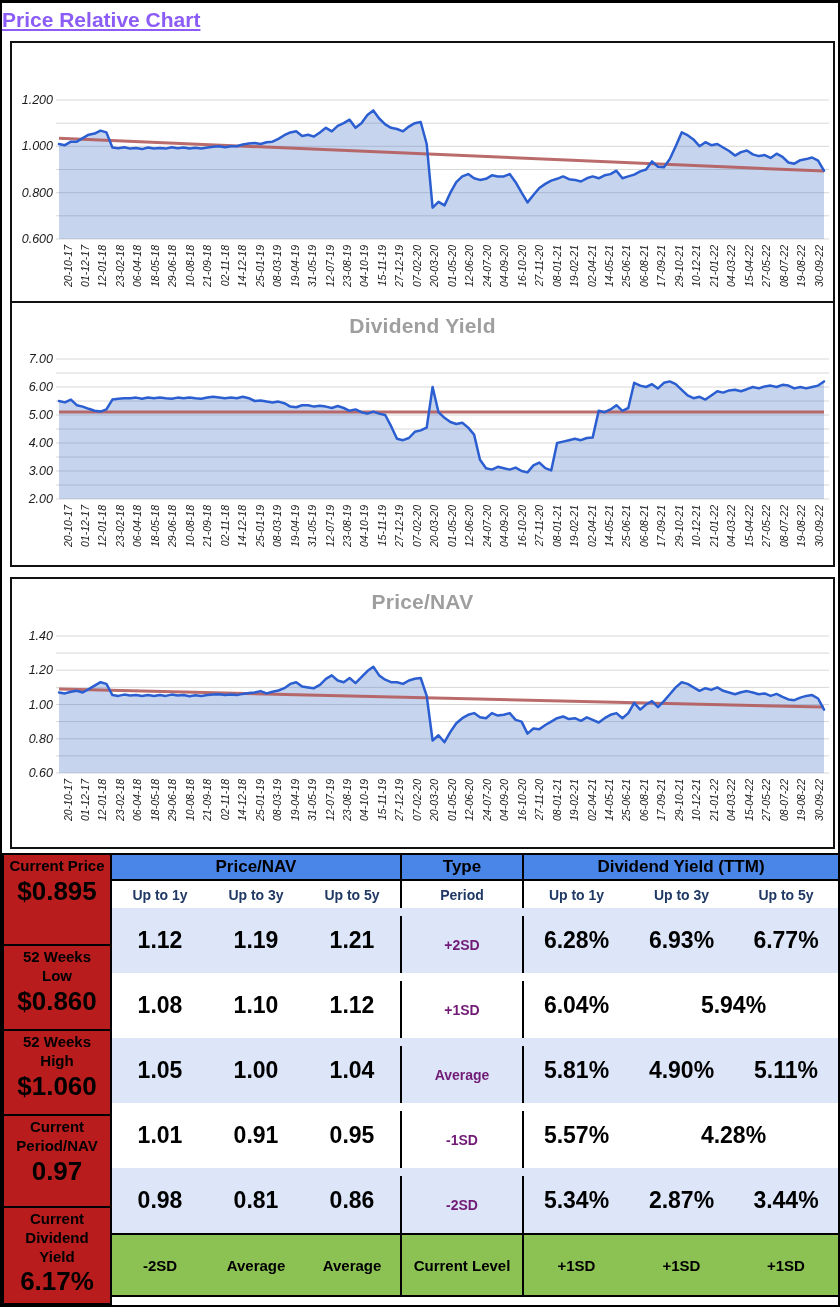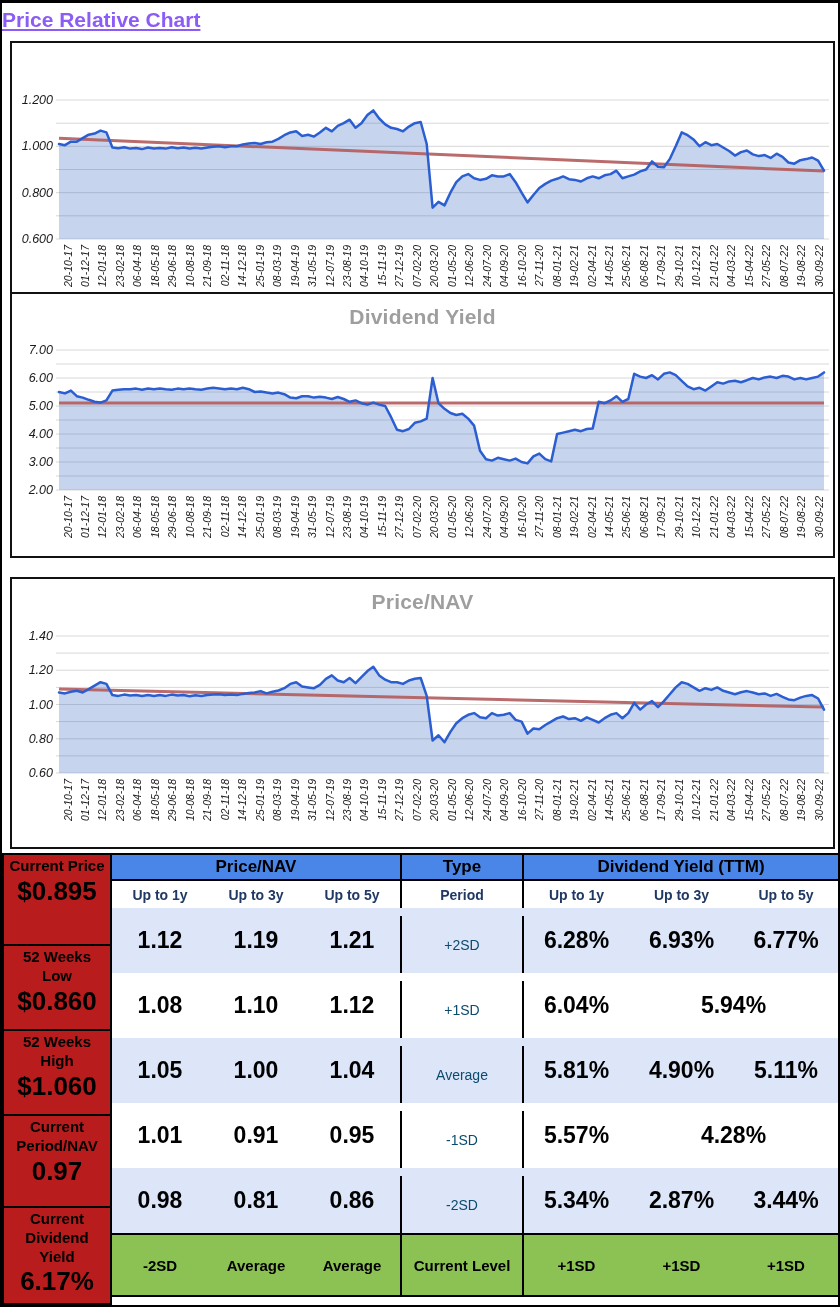--- a/index.html
+++ b/index.html
@@ -1,20 +1,20 @@
 <!DOCTYPE html>
 <html style="--header_blue: #4a86e8; --band_blue: #dce6f8; --green: #8cc153; --line_blue: #2b5ed1; --area_fill: #4472c4; --trend_red: #b25b5b; --grid_gray: #d8d8d8; --title_gray: #9e9e9e;"><head>
 <meta charset="utf-8">
 <style>
   html,body{margin:0;padding:0;background:#fff;}
   .page{position:relative;width:840px;height:1307px;background:#fff;border:2px solid #000;border-top:3px solid #000;box-sizing:border-box;font-family:"Liberation Sans",sans-serif;overflow:hidden;}
   .main-title{position:absolute;top:5px;left:0;width:100%;text-align:left;font-size:21px;font-weight:bold;color:#8b5cf6;text-decoration:underline;}
   .panel{position:absolute;left:8px;width:825px;border:2px solid #111;box-sizing:border-box;background:#fff;}
   #p1{top:38px;height:265px;}
-  #p2{top:289px;height:266px;}
+  #p2{top:298px;height:266px;}
   #p3{top:574px;height:272px;}
   .chart-title{position:relative;z-index:2;text-align:center;padding-top:11px;font-size:21px;font-weight:bold;color:var(--title_gray);letter-spacing:.2px;}
   svg.chart{position:absolute;left:0;top:0;z-index:1;}
   .yt{font-family:"Liberation Sans",sans-serif;font-style:italic;font-size:12.5px;fill:#1a1a1a;}
   .xt{font-family:"Liberation Sans",sans-serif;font-style:italic;font-size:10.5px;fill:#1a1a1a;}
 
   .table{position:absolute;left:0;top:850px;width:836px;}
   .left-col{position:absolute;left:0;top:0;width:110px;}
   .lbox{box-sizing:border-box;width:110px;border:2px solid #000;margin-top:-2px;background:#b91c1c;display:flex;flex-direction:column;justify-content:flex-start;align-items:center;text-align:center;padding:2px;}
   .lbox:first-child{margin-top:0;}
@@ -24,21 +24,21 @@
   .grid{position:absolute;left:110px;top:0;width:726px;}
   .grow{display:flex;box-sizing:border-box;}
   .gcell{box-sizing:border-box;display:flex;align-items:center;justify-content:center;text-align:center;}
   .header{height:28px;background:var(--header_blue);border-top:2px solid #000;border-bottom:2px solid #000;}
   .hdr{font-size:17px;font-weight:bold;color:#000;}
   .subheader{height:27px;background:#fff;}
   .sub{font-size:14px;font-weight:bold;color:#1f3864;}
   .drow{height:65px;background:#fff;}
   .band{background:var(--band_blue);}
   .num{font-size:23px;font-weight:bold;color:#000;}
-  .typ{font-size:14px;font-weight:normal;color:#0c4a6e;margin-top:8px;}
+  .typ{font-size:14px;font-weight:bold;color:#701a75;margin-top:8px;}
   .tcol{border-left:2px solid #000;border-right:2px solid #000;}
   .green{height:64px;background:var(--green);border-top:2px solid #000;border-bottom:2px solid #000;}
   .glabel{font-size:15px;font-weight:bold;color:#000;}
   .w96{width:96px}.w124{width:124px}.w105{width:105px}.wfl{flex:1}.w288{width:288px}
   .bottom-strip{position:absolute;left:110px;top:1302px;width:726px;height:5px;background:var(--green);border-top:1px solid #000;}
   .watermark{position:absolute;left:688px;top:1241px;width:150px;height:60px;color:rgba(255,255,255,.78);z-index:5;}
   .wm-logo{position:absolute;left:0;top:2px;}
   .wm-brand{position:absolute;left:45px;top:12px;font-size:13px;white-space:nowrap;color:rgba(255,255,255,.72);}
   .wm-handle{position:absolute;right:2px;top:36px;font-size:17px;color:rgba(255,255,255,.85);}
 </style>

